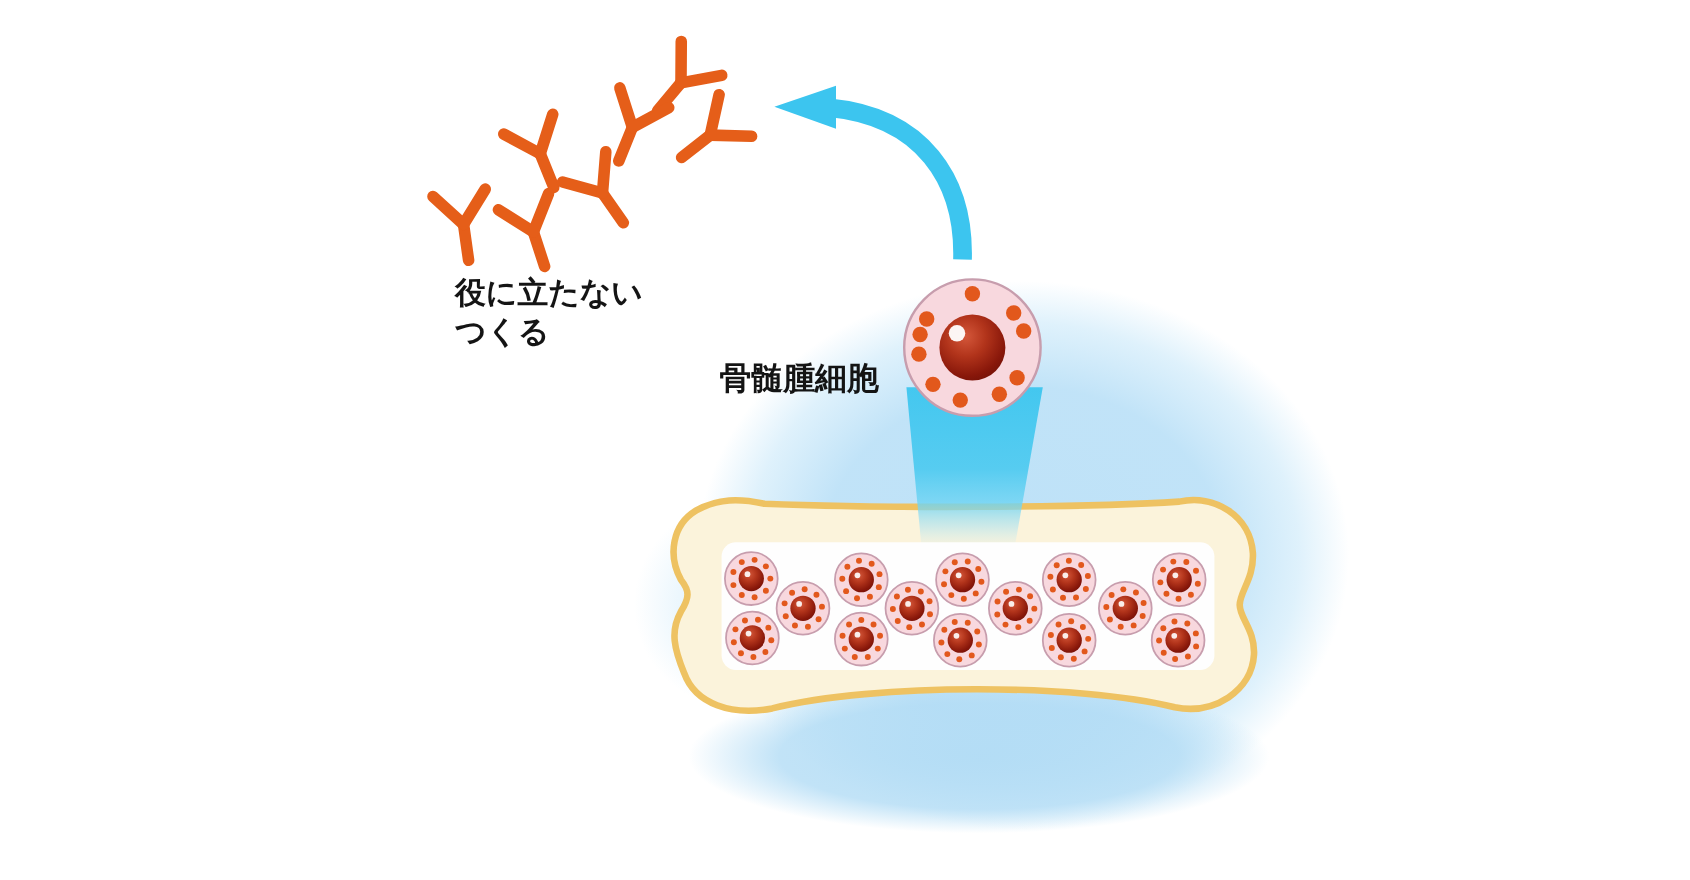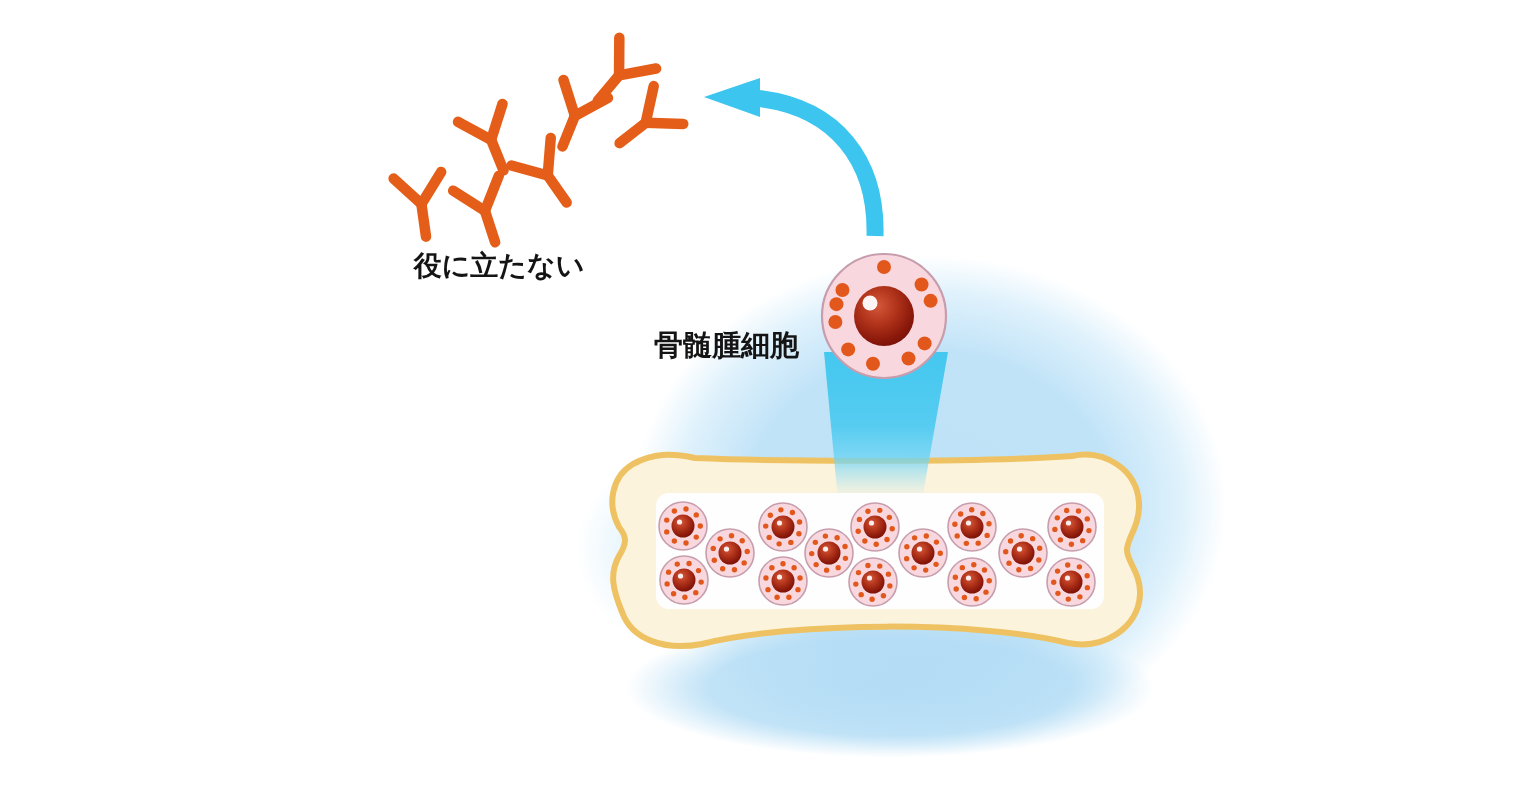--- a/index.html
+++ b/index.html
@@ -338,18 +338,19 @@
         <g transform="translate(484 208) rotate(-18)">
           <path d="M 0 3 L 0 36" class="antibody"></path>
           <path d="M 0 3 L -24 -26" class="antibody"></path>
           <path d="M 0 3 L 24 -26" class="antibody"></path>
         </g>
       </g>
   </svg>
 
   <div class="caption cap-antibody">
     <div>役に立たない</div>
+    <div>つくる</div>
   </div>
 
   <div class="caption cap-cell">骨髄腫細胞</div>
 
 
 </div>
 
 </body></html>

